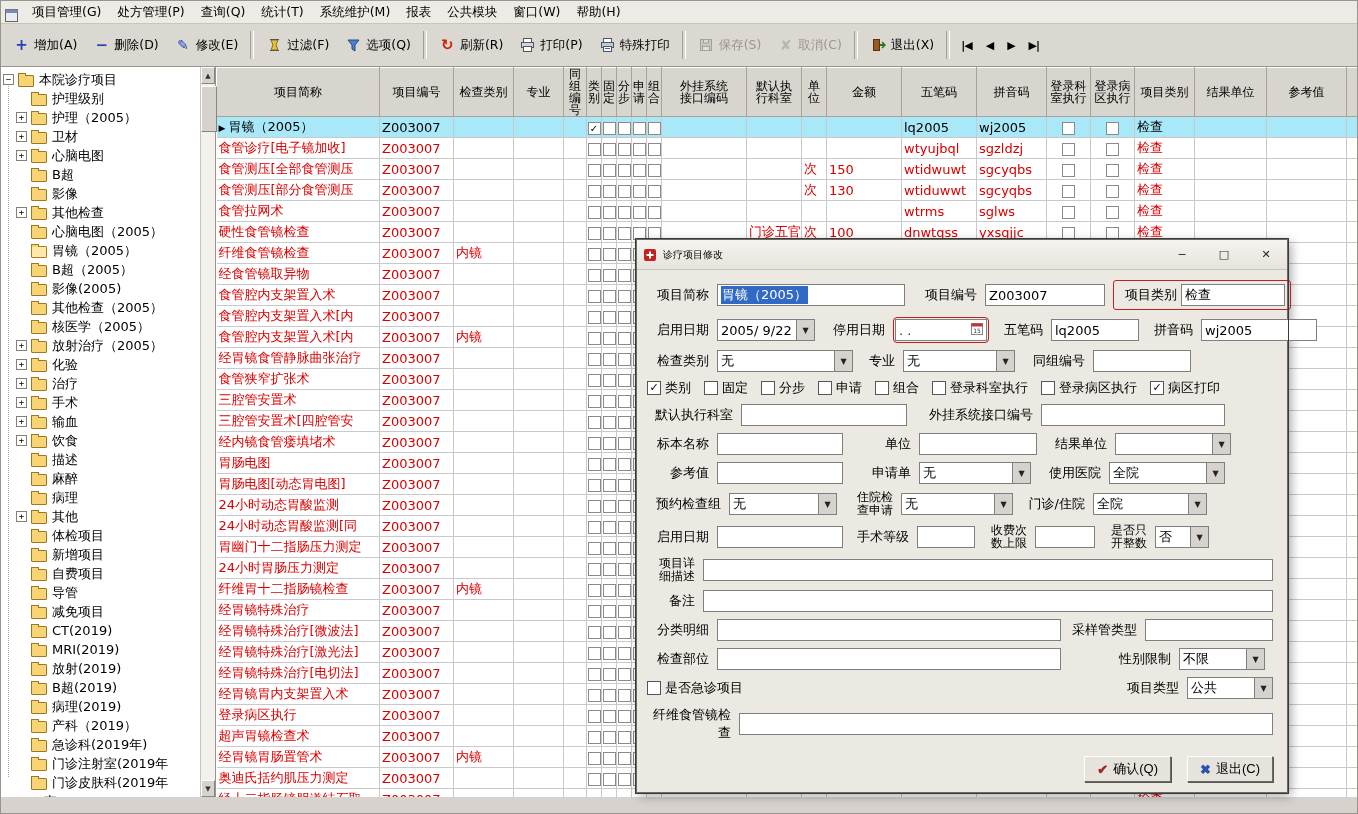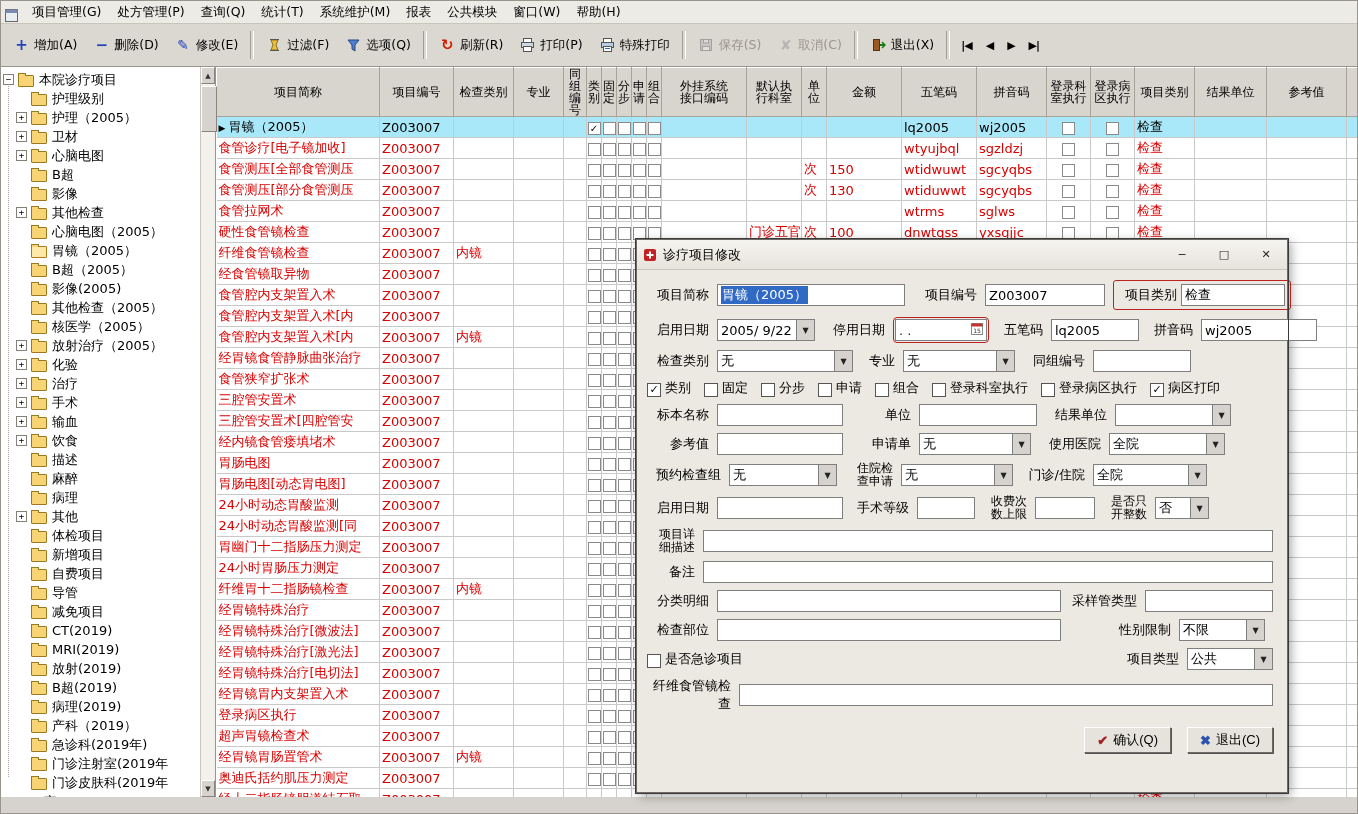--- a/index.html
+++ b/index.html
@@ -50,40 +50,40 @@
   .grid tr.sel td{background:var(--selected-row-bg,#a9e8f8);color:#000;}
   .grid td.cbcell{text-align:center;padding:0;}
   .gcb{display:inline-block;width:11px;height:11px;border:1px solid #8a8a8a;background:#fff;line-height:11px;text-align:center;font-size:10px;color:#000;vertical-align:middle;}
   .gcb.on::after{content:"✓";}
   .ind{color:#000;font-size:9px;margin-right:3px;}
 
   
   .dialog{position:absolute;left:635px;top:238px;width:652px;height:554px;background:#ece9e2;border:1px solid #6e6a63;outline:1px solid #3a3a3a;box-shadow:3px 3px 10px rgba(0,0,0,.35);box-sizing:border-box;z-index:10;}
   .dlg-title{height:29px;background:linear-gradient(#f6f4f0,#e6e3dc);border-bottom:1px solid #c9c5bd;display:flex;align-items:center;padding-left:7px;}
   .dlg-ico{width:13px;height:13px;margin-right:6px;display:flex;align-items:center;}
-  .dlg-ttext{font-size:13px;color:#000;flex:1;}
+  .dlg-ttext{font-size:10px;color:#000;flex:1;}
   .dlg-winbtns{display:flex;height:100%;}
   .win-btn{width:42px;display:flex;align-items:center;justify-content:center;font-size:11px;color:#222;}
   .dlg-body{padding:3px 0 0 0;}
   .drow{display:flex;align-items:center;gap:8px;margin:7px 10px;}
   .lb{flex:none;text-align:right;font-size:13px;color:#000;}
   .lb2{white-space:pre-line;line-height:13px;font-size:12px;}
   .tb{display:flex;align-items:center;background:#fff;border:1px solid #7f7f7f;height:20px;padding:0 3px;font-size:13px;overflow:hidden;flex:none;box-sizing:content-box;}
   .tb.grow{flex:1;}
   .seltxt{background:var(--selection-blue,#316ac5);color:#fff;padding:0 1px;}
   .combo{display:flex;align-items:stretch;background:#fff;border:1px solid #7f7f7f;height:20px;flex:none;box-sizing:content-box;}
   .combo .cval{flex:1;display:flex;align-items:center;padding:0 3px;font-size:13px;overflow:hidden;}
   .combo .dd{width:17px;background:#d6d3ce;border-left:1px solid #7f7f7f;display:flex;align-items:center;justify-content:center;font-size:8px;color:#222;}
   .red-box{display:flex;align-items:center;gap:4px;border:1px solid var(--outline-red,#b22);border-radius:3px;padding:3px 5px;}
   .red-wrap{border:1px solid var(--outline-red,#b22);border-radius:4px;padding:1px;}
   .datebox{display:flex;align-items:center;background:#fff;border:1px solid #7f7f7f;height:20px;padding:0 3px;font-size:13px;gap:3px;box-sizing:content-box;}
   .datebox .dtxt{flex:1;color:#333;}
   .dcb{width:12px;height:12px;flex:none;border:1px solid #555;background:#fff;display:inline-block;line-height:12px;text-align:center;font-size:11px;color:#000;margin-right:4px;vertical-align:-2px;}
   .dcb.on::after{content:"✓";}
-  .dchk{display:flex;align-items:flex-end;font-size:13px;color:#000;white-space:nowrap;}
+  .dchk{display:flex;align-items:center;font-size:13px;color:#000;white-space:nowrap;}
   .dlg-buttons{display:flex;justify-content:flex-end;gap:16px;margin:14px 14px 0 0;}
   .dlg-btn{display:flex;align-items:center;gap:5px;height:26px;padding:0 12px;background:#e6e3dc;border:1px solid #6e6a63;border-top-color:#fff;border-left-color:#fff;font-size:13px;color:#000;box-shadow:1px 1px 0 #555;}
   .mla{margin-left:auto;}
 </style>
 </head>
 <body>
 
 <div class="app">
 
 
@@ -1385,20 +1385,30 @@
           <span class="dchk">
             <span class="dcb"></span>
             <span>登录病区执行</span>
           </span>
           <span class="dchk">
             <span class="dcb on"></span>
             <span>病区打印</span>
           </span>
         </div>
 
+      <div class="drow">
+        <span class="lb" style="width:86px">默认执行科室</span>
+        <div class="tb" style="width:158px">
+            <span></span>
+          </div>
+        <span class="lb" style="width:118px">外挂系统接口编号</span>
+        <div class="tb" style="width:176px">
+            <span></span>
+          </div>
+      </div>
 
       <div class="drow">
         <span class="lb" style="width:62px">标本名称</span>
         <div class="tb" style="width:118px">
             <span></span>
           </div>
         <span class="lb" style="width:60px">单位</span>
         <div class="tb" style="width:110px">
             <span></span>
           </div>

